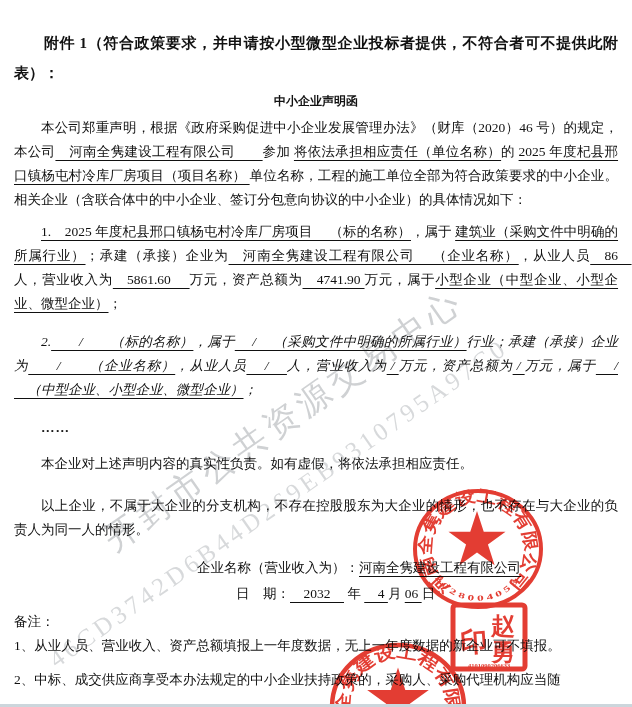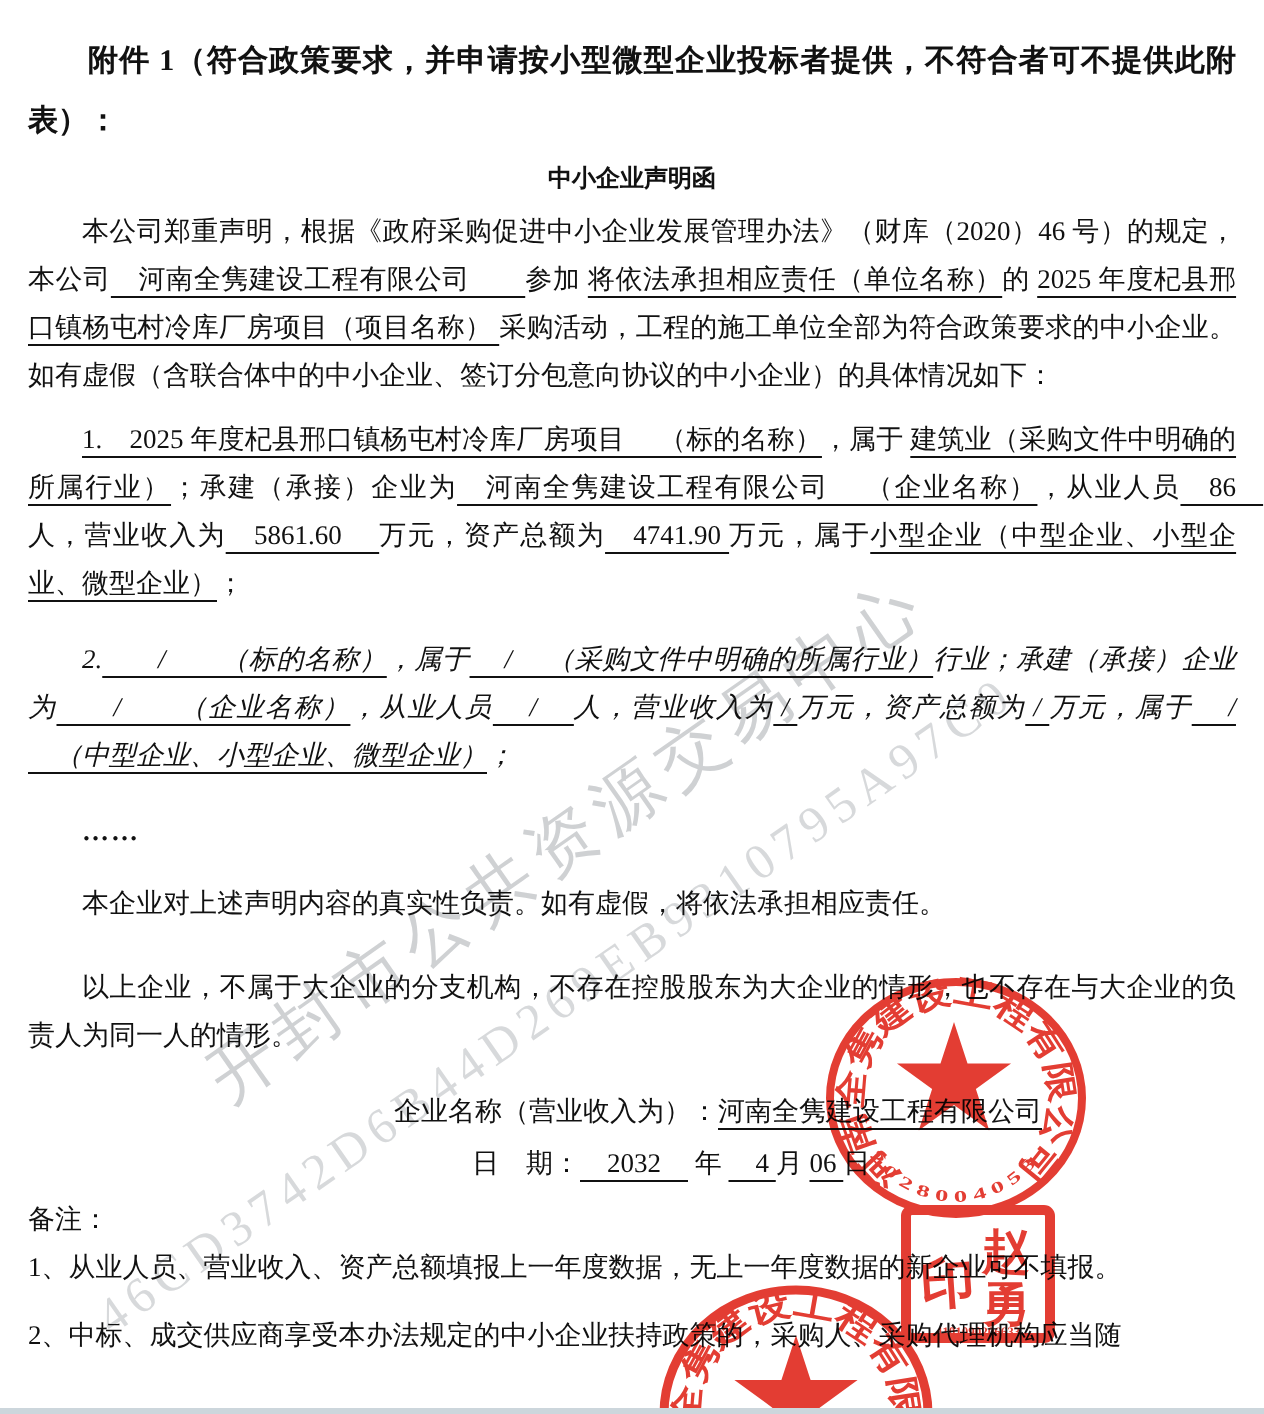--- a/index.html
+++ b/index.html
@@ -4,21 +4,21 @@
 <style>
   html,body{margin:0;padding:0;background:#fff;}
   #page{position:relative;width:632px;height:707px;background:#ffffff;overflow:hidden;
         font-family:"Liberation Serif","DejaVu Serif",serif;color:#111;}
   
   .wm{position:absolute;z-index:0;white-space:nowrap;color:#a8acb0;pointer-events:none;
       transform-origin:left center;font-family:"Liberation Serif","DejaVu Serif",serif;}
   .wm-cn{left:108px;top:520px;font-size:34px;letter-spacing:5px;opacity:.55;transform:rotate(-35deg);}
   .wm-hex{left:52px;top:648px;font-size:25px;letter-spacing:4px;opacity:.45;transform:rotate(-35deg);}
   
-  .content{position:relative;z-index:1;padding:16px 14px 0 14px;font-size:13.5px;line-height:24px;
+  .content{position:relative;z-index:1;padding:28px 14px 0 14px;font-size:13.5px;line-height:24px;
            text-align:justify;}
   .att-head{font-weight:bold;font-size:15px;line-height:30px;text-indent:2em;}
   .doc-title{font-weight:bold;font-size:12px;line-height:26px;text-align:center;text-indent:0;}
   .para{text-indent:2em;}
   .u{text-decoration:underline;text-underline-offset:4px;text-decoration-thickness:1px;}
   .p1{margin-top:2px;}
   .s1{margin-top:8px;}
   .s2{margin-top:14px;font-style:italic;}
   .ellipsis{margin-top:14px;font-weight:bold;letter-spacing:1px;}
   .p-above{margin-top:18px;}
@@ -38,21 +38,21 @@
 <body>
 
 <div id="page">
 
   <div class="wm wm-cn">开封市公共资源交易中心</div>
   <div class="wm wm-hex">46CD3742D6B44D269EB9310795A97C0</div>
 
   <div class="content">
     <div class="att-head">附件 1（符合政策要求，并申请按小型微型企业投标者提供，不符合者可不提供此附表）：</div>
     <div class="doc-title">中小企业声明函</div>
-    <div class="para p1"><span>本公司郑重声明，根据《政府采购促进中小企业发展管理办法》（财库（2020）46 号）的规定，本公司</span><span class="u">　河南全隽建设工程有限公司　　</span><span>参加 </span><span class="u">将依法承担相应责任（单位名称）</span><span>的 </span><span class="u">2025 年度杞县邢口镇杨屯村冷库厂房项目（项目名称） </span><span>采购活动，工程的施工单位全部为符合政策要求的中小企业。如有虚假（含联合体中的中小企业、签订分包意向协议的中小企业）的具体情况如下：</span></div>
+    <div class="para p1"><span>本公司郑重声明，根据《政府采购促进中小企业发展管理办法》（财库（2020）46 号）的规定，本公司</span><span class="u">　河南全隽建设工程有限公司　　</span><span>参加 </span><span class="u">将依法承担相应责任（单位名称）</span><span>的 </span><span class="u">2025 年度杞县邢口镇杨屯村冷库厂房项目（项目名称） </span><span>单位名称，工程的施工单位全部为符合政策要求的中小企业。相关企业（含联合体中的中小企业、签订分包意向协议的中小企业）的具体情况如下：</span></div>
     <div class="para s1"><span class="u">1.　2025 年度杞县邢口镇杨屯村冷库厂房项目　 （标的名称）</span><span>，属于 </span><span class="u">建筑业（采购文件中明确的所属行业）</span><span>；承建（承接）企业为</span><span class="u">　河南全隽建设工程有限公司　 （企业名称）</span><span>，从业人员</span><span class="u">　86　</span><span>人，营业收入为</span><span class="u">　5861.60　 </span><span>万元，资产总额为</span><span class="u">　4741.90 </span><span>万元，属于</span><span class="u">小型企业（中型企业、小型企业、微型企业）</span><span>；</span></div>
     <div class="para s2"><span>2.</span><span class="u">　　/　　（标的名称）</span><span>，属于</span><span class="u">　 / 　（采购文件中明确的所属行业）</span><span>行业；承建（承接）企业为</span><span class="u">　　/　　（企业名称）</span><span>，从业人员</span><span class="u">　 / 　</span><span>人，营业收入为</span><span class="u"> / </span><span>万元，资产总额为</span><span class="u"> / </span><span>万元，属于</span><span class="u">　 / 　（中型企业、小型企业、微型企业）</span><span>；</span></div>
     <div class="para ellipsis">……</div>
     <div class="para p-resp">本企业对上述声明内容的真实性负责。如有虚假，将依法承担相应责任。</div>
     <div class="para p-above">以上企业，不属于大企业的分支机构，不存在控股股东为大企业的情形，也不存在与大企业的负责人为同一人的情形。</div>
     <div class="sig-line"><span>企业名称（营业收入为）：</span><span class="u">河南全隽建设工程有限公司</span></div>
     <div class="date-line"><span>日　期：</span><span class="u">　2032　</span><span> 年 </span><span class="u">　4 </span><span>月 </span><span class="u"> 06 </span><span>日</span></div>
     <div class="notes-label">备注：</div>
     <div class="note note-1">1、从业人员、营业收入、资产总额填报上一年度数据，无上一年度数据的新企业可不填报。</div>
     <div class="note note-2">2、中标、成交供应商享受本办法规定的中小企业扶持政策的，采购人、采购代理机构应当随</div>

